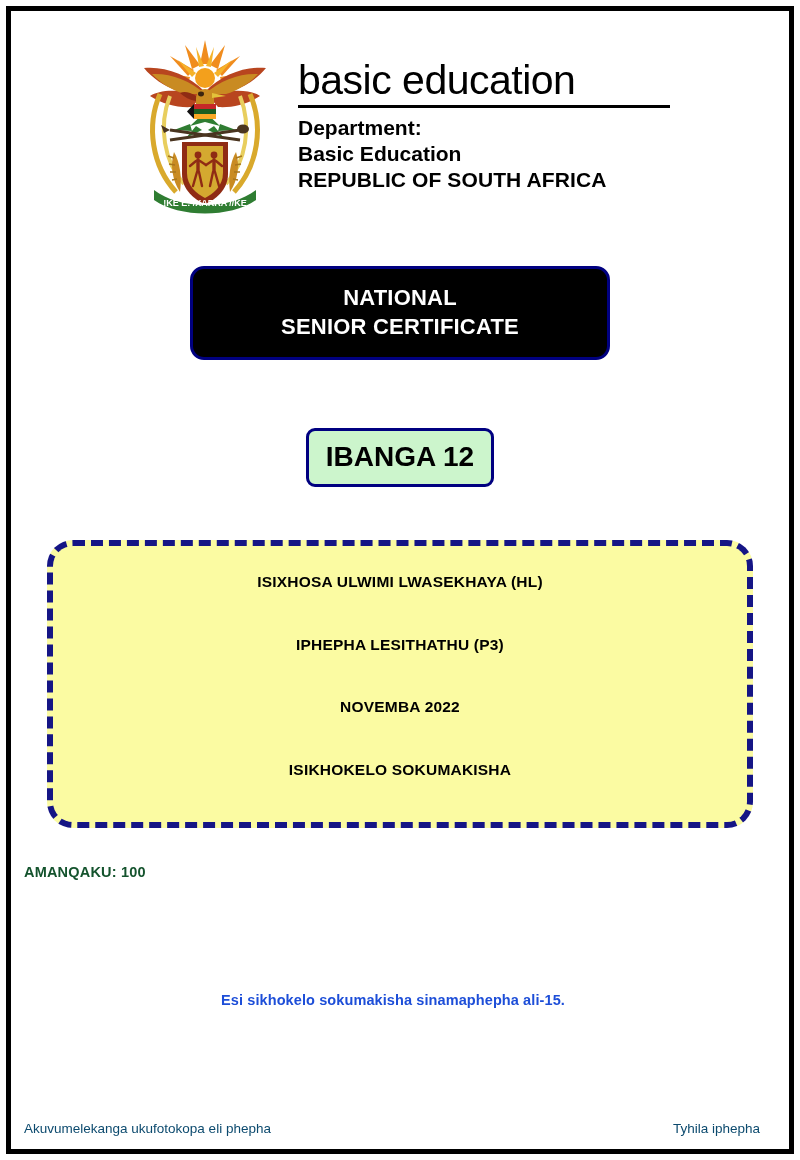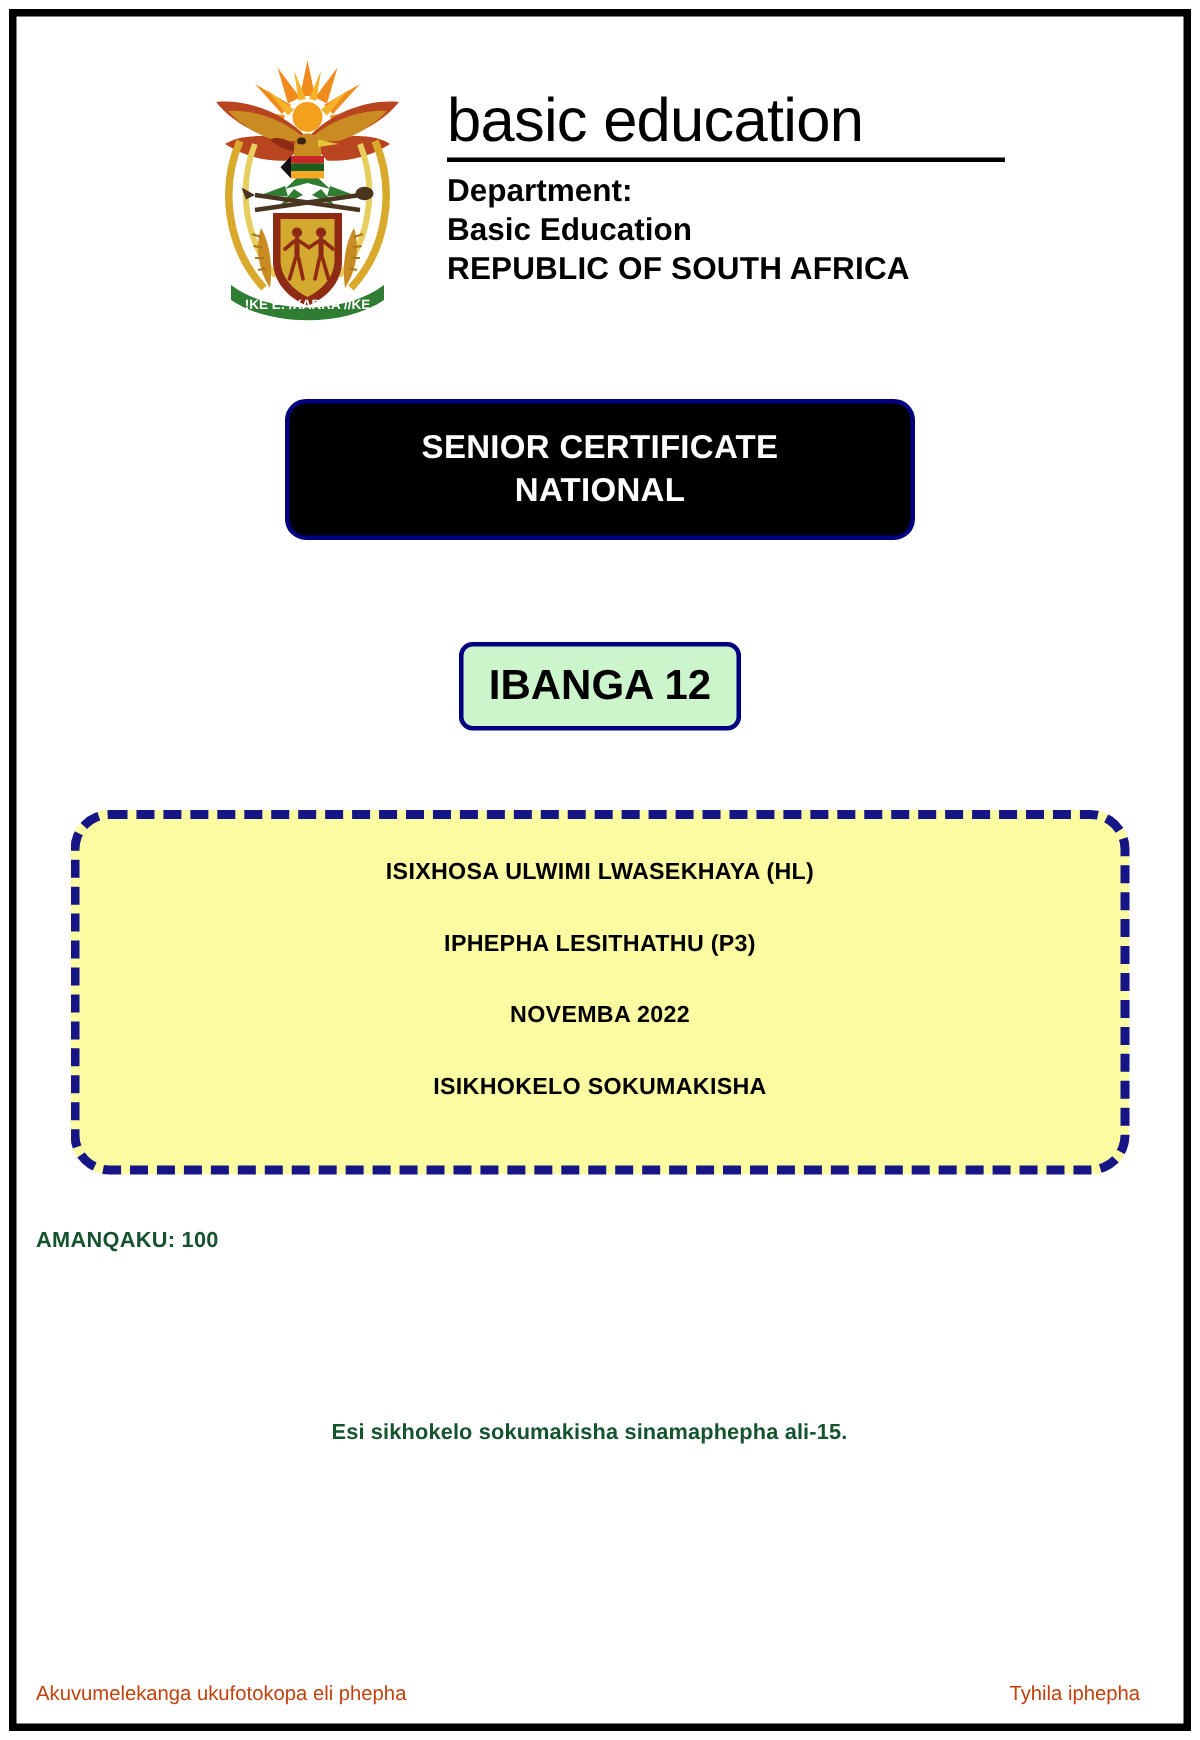--- a/index.html
+++ b/index.html
@@ -146,54 +146,54 @@
     text-align: center;
   }
   .subject-panel .line {
     font-size: 15.5px;
     font-weight: bold;
     color: #000000;
     letter-spacing: 0.2px;
     line-height: 1.2;
   }
   .subject-panel .line + .line {
-    margin-top: 29px;
+    margin-top: 44px;
   }
 
   
   .marks {
     margin-top: 36px;
     font-size: 14.5px;
     font-weight: bold;
     color: #14532d;
     letter-spacing: 0.2px;
   }
 
   
   .pages-note {
     margin-top: 112px;
     text-align: center;
     font-size: 14.5px;
     font-weight: bold;
-    color: #14532d;
+    color: #1d4ed8;
     letter-spacing: 0.1px;
     padding-right: 14px;
   }
 
   
   .footer {
     position: absolute;
     left: 0;
     right: 0;
     bottom: 6px;
     display: flex;
     justify-content: space-between;
     align-items: flex-end;
     font-size: 13.5px;
-    color: #c2410c;
+    color: #0c4a6e;
   }
   .footer .right {
     padding-right: 16px;
   }
 </style>
 </head>
 <body>
 
 <div class="page">
 
@@ -292,22 +292,22 @@
         <div class="rule"></div>
         <div class="dept-line">Department:</div>
         <div class="dept-line">Basic Education</div>
         <div class="country">REPUBLIC OF SOUTH AFRICA</div>
       </div>
 
     </div>
 
     <div class="nsc-wrap">
       <div class="nsc-banner">
+        <div>NATIONAL</div>
         <div>SENIOR CERTIFICATE</div>
-        <div>NATIONAL</div>
       </div>
     </div>
 
     <div class="grade-wrap">
       <div class="grade-box">IBANGA 12</div>
     </div>
 
     <div class="subject-wrap">
       <div class="subject-panel">
         <div class="line">ISIXHOSA ULWIMI LWASEKHAYA (HL)</div>

